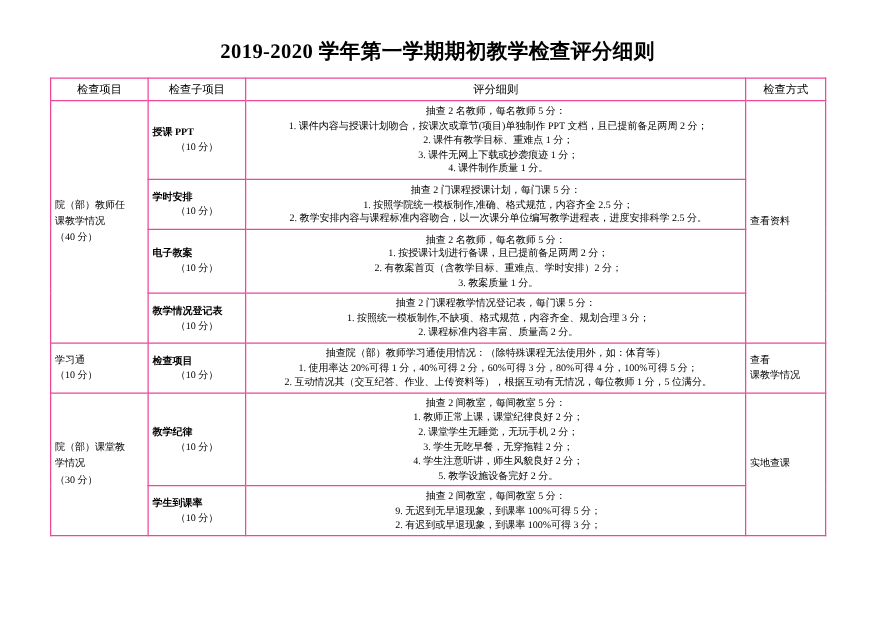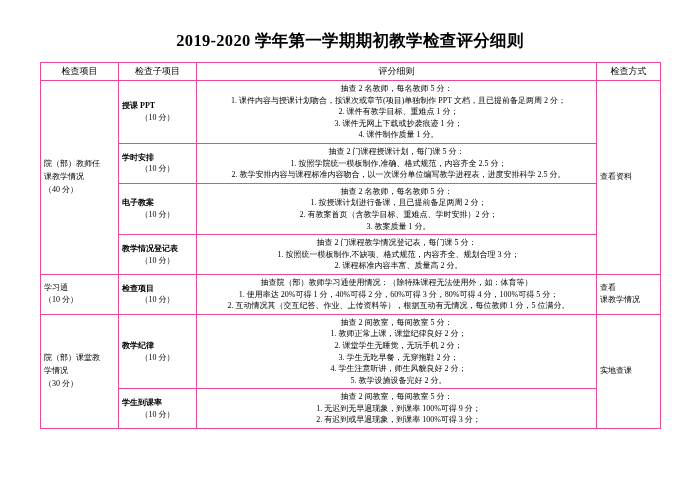--- a/index.html
+++ b/index.html
@@ -200,19 +200,19 @@
             <span class="detail-line">实地查课</span>
           </td>
         </tr>
         <tr>
           <td>
             <span class="detail-line sub-name">学生到课率</span>
             <span class="detail-line sub-pts">（10 分）</span>
           </td>
           <td class="cell-detail">
             <span class="detail-line">抽查 2 间教室，每间教室 5 分：</span>
-            <span class="detail-line indent">1. 无迟到无早退现象，到课率 100%可得 9 分；</span>
+            <span class="detail-line indent">9. 无迟到无早退现象，到课率 100%可得 5 分；</span>
             <span class="detail-line indent">2. 有迟到或早退现象，到课率 100%可得 3 分；</span>
           </td>
         </tr>
       </tbody>
   </table>
 </div>
 
 </body></html>

